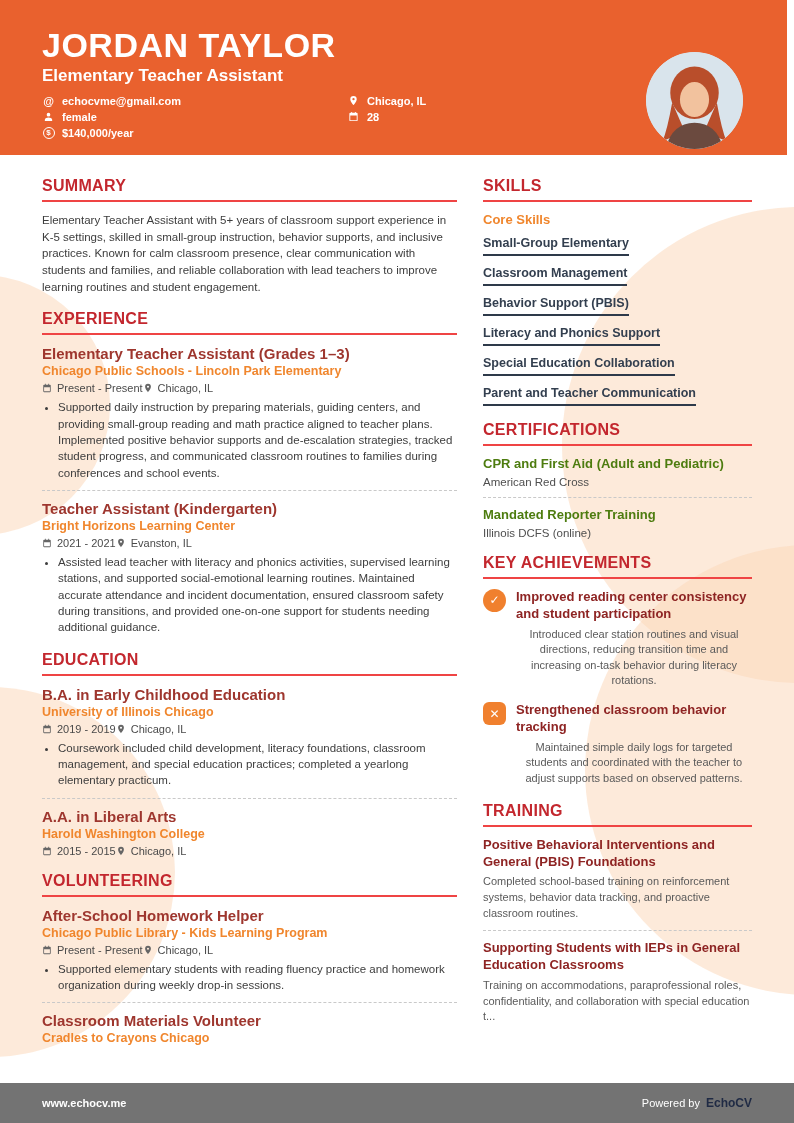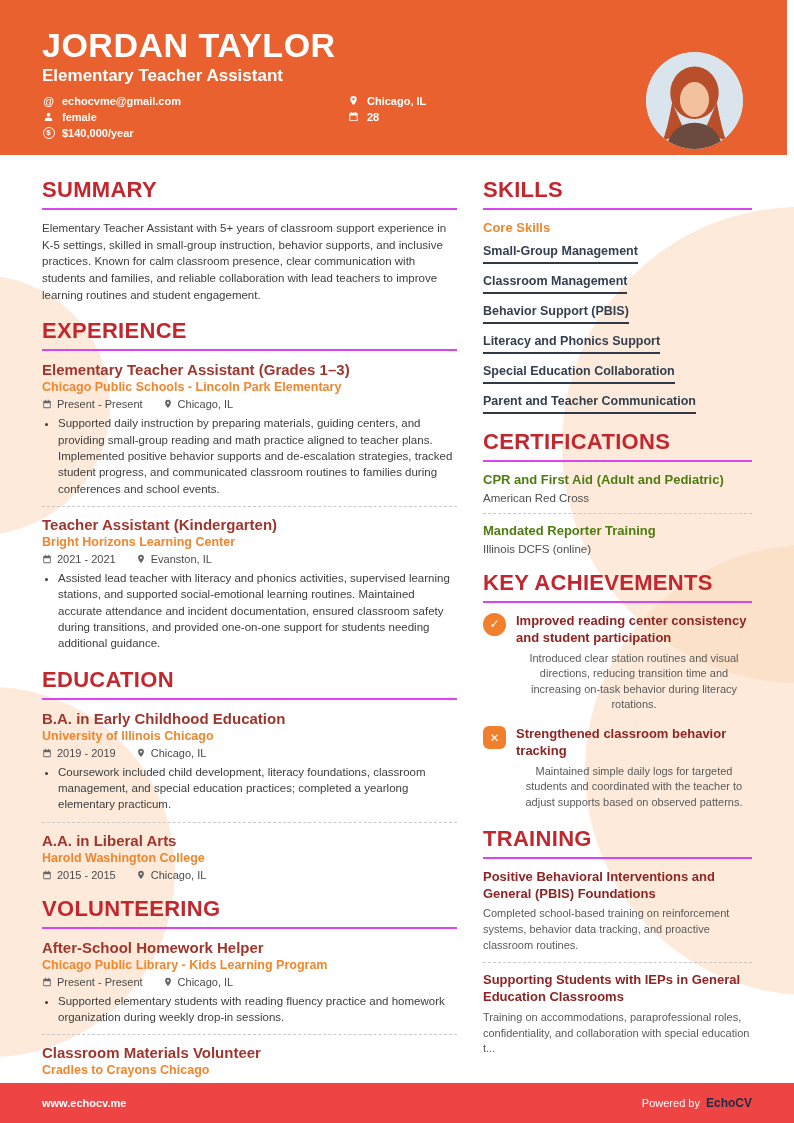--- a/index.html
+++ b/index.html
@@ -46,29 +46,29 @@
   .content {
     position: absolute; top: 155px; bottom: 40px; left: 0; right: 0;
     padding: 22px 42px 0; display: flex; gap: 26px; z-index: 1;
     overflow: hidden;
   }
   .col-left { width: 415px; flex: 0 0 415px; }
   .col-right { flex: 1; }
 
   section { margin-bottom: 15px; }
   .sec-h {
-    font-size: 22px; font-weight: 800; color: #C3272E; letter-spacing: .3px;
-    border-bottom: 2px solid #d946ef; padding-bottom: 5px; margin-bottom: 10px;
+    font-size: 16px; font-weight: 800; color: #C3272E; letter-spacing: .3px;
+    border-bottom: 2px solid #ef4444; padding-bottom: 5px; margin-bottom: 10px;
   }
   .body-text { font-size: 11.5px; color: #3d3d3d; line-height: 1.45; }
 
   .entry { margin-bottom: 2px; }
   .entry-title { font-size: 15px; font-weight: 600; color: #9E362E; margin-bottom: 2px; }
   .entry-org { font-size: 12.5px; font-weight: 700; color: #F0862D; margin-bottom: 4px; }
-  .meta { display: flex; gap: 20px; font-size: 11px; color: #4a4a4a; margin-bottom: 5px; align-items: center; }
+  .meta { display: flex; font-size: 11px; color: #4a4a4a; margin-bottom: 5px; align-items: center; }
   .meta-item { display: flex; gap: 5px; align-items: center; }
   .meta-item svg { flex: 0 0 auto; }
   ul.bullets { margin: 0 0 0 16px; }
   ul.bullets li { font-size: 11.5px; color: #3d3d3d; line-height: 1.42; margin-bottom: 2px; }
   .dashed { border-top: 1px dashed #c9c9c9; margin: 9px 0; }
 
   
   .group-label { font-size: 13px; font-weight: 700; color: #F0862D; margin-bottom: 9px; }
   .skill {
     font-size: 12.5px; font-weight: 600; color: #333F4F;
@@ -88,21 +88,21 @@
   .ach-icon.square { border-radius: 6px; }
   .ach-title { font-size: 13px; font-weight: 700; color: #8E2423; line-height: 1.3; margin-bottom: 4px; }
   .ach-text { font-size: 11px; color: #5a5a5a; line-height: 1.42; text-align: center; }
 
   .train-title { font-size: 13px; font-weight: 700; color: #8E2423; line-height: 1.3; margin-bottom: 4px; }
   .train-text { font-size: 11px; color: #5a5a5a; line-height: 1.42; }
 
   
   .footer {
     position: absolute; left: 0; right: 0; bottom: 0; height: 40px;
-    background: #ef4444; z-index: 2;
+    background: #737373; z-index: 2;
     display: flex; align-items: center; justify-content: space-between;
     padding: 0 42px; font-size: 11px; color: #fff;
   }
   .site { font-weight: 600; cursor: pointer; }
   .powered { font-weight: 400; }
   .powered strong { color: #1F2A44; font-size: 12px; font-weight: 800; margin-left: 3px; text-align: center; }
 </style>
 </head>
 <body>
 
@@ -310,21 +310,21 @@
         </article>
       </section>
 
     </div>
 
     <div class="col-right">
 
       <section>
         <h2 class="sec-h">SKILLS</h2>
         <div class="group-label">Core Skills</div>
-        <div class="skill">Small-Group Management</div>
+        <div class="skill">Small-Group Elementary</div>
         <div class="skill">Classroom Management</div>
         <div class="skill">Behavior Support (PBIS)</div>
         <div class="skill">Literacy and Phonics Support</div>
         <div class="skill">Special Education Collaboration</div>
         <div class="skill">Parent and Teacher Communication</div>
       </section>
 
       <section>
         <h2 class="sec-h">CERTIFICATIONS</h2>
         <div>

